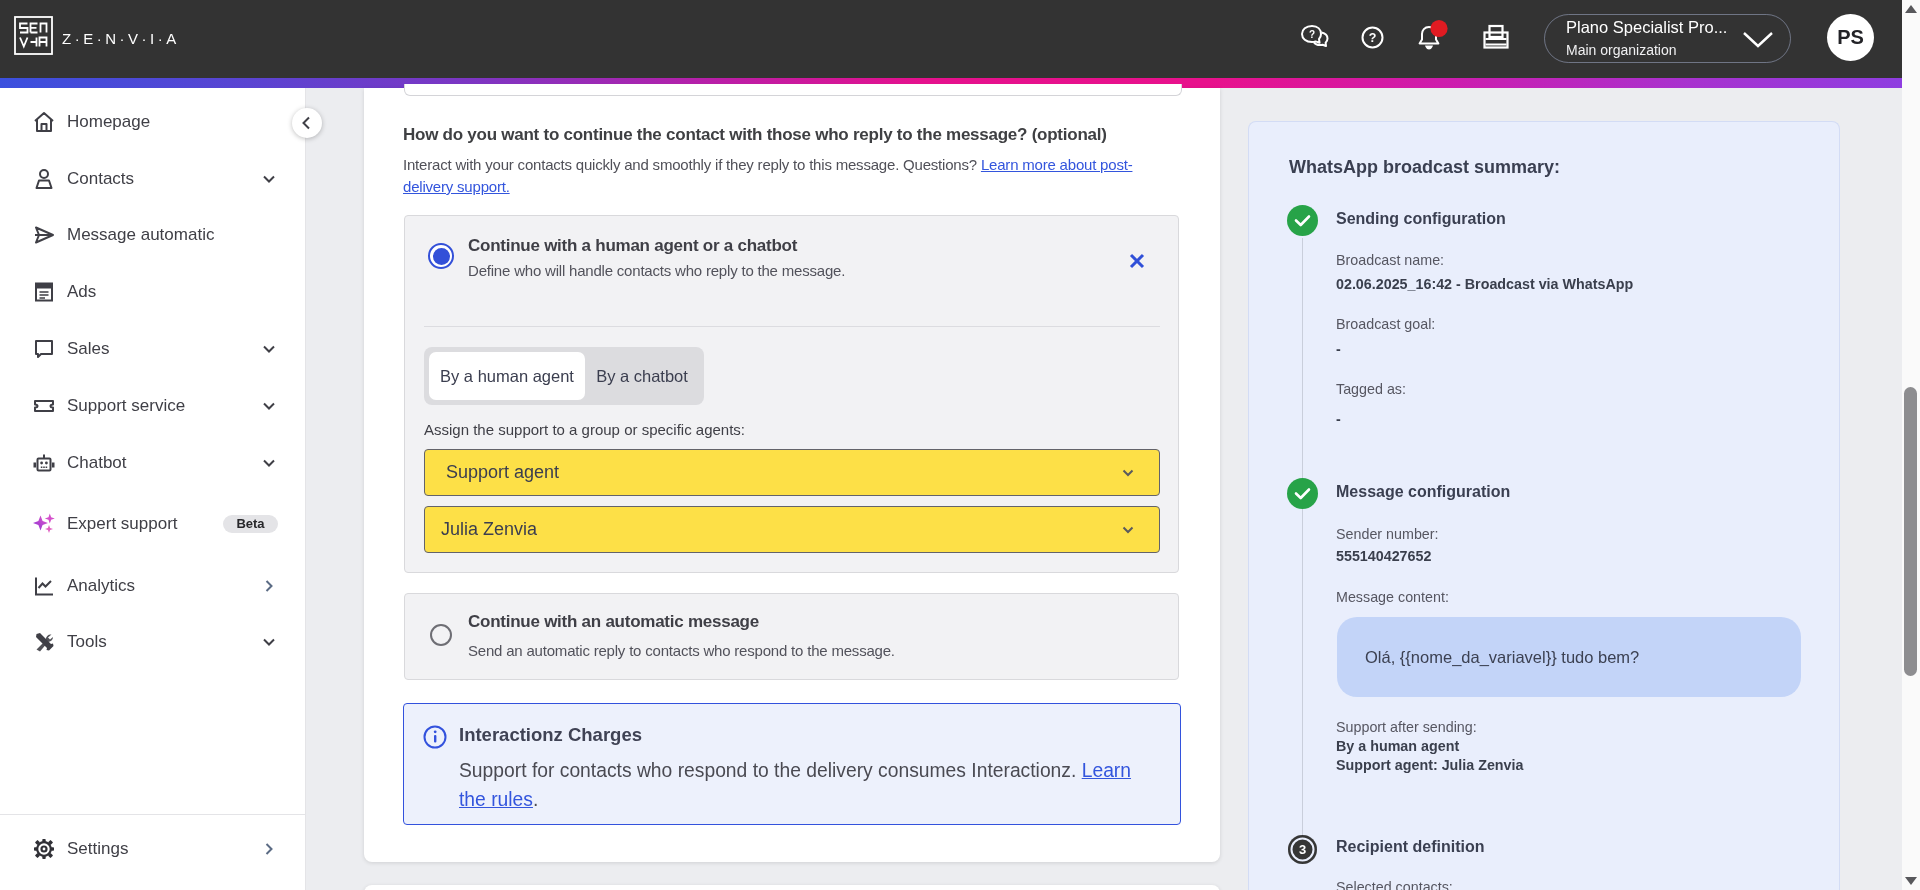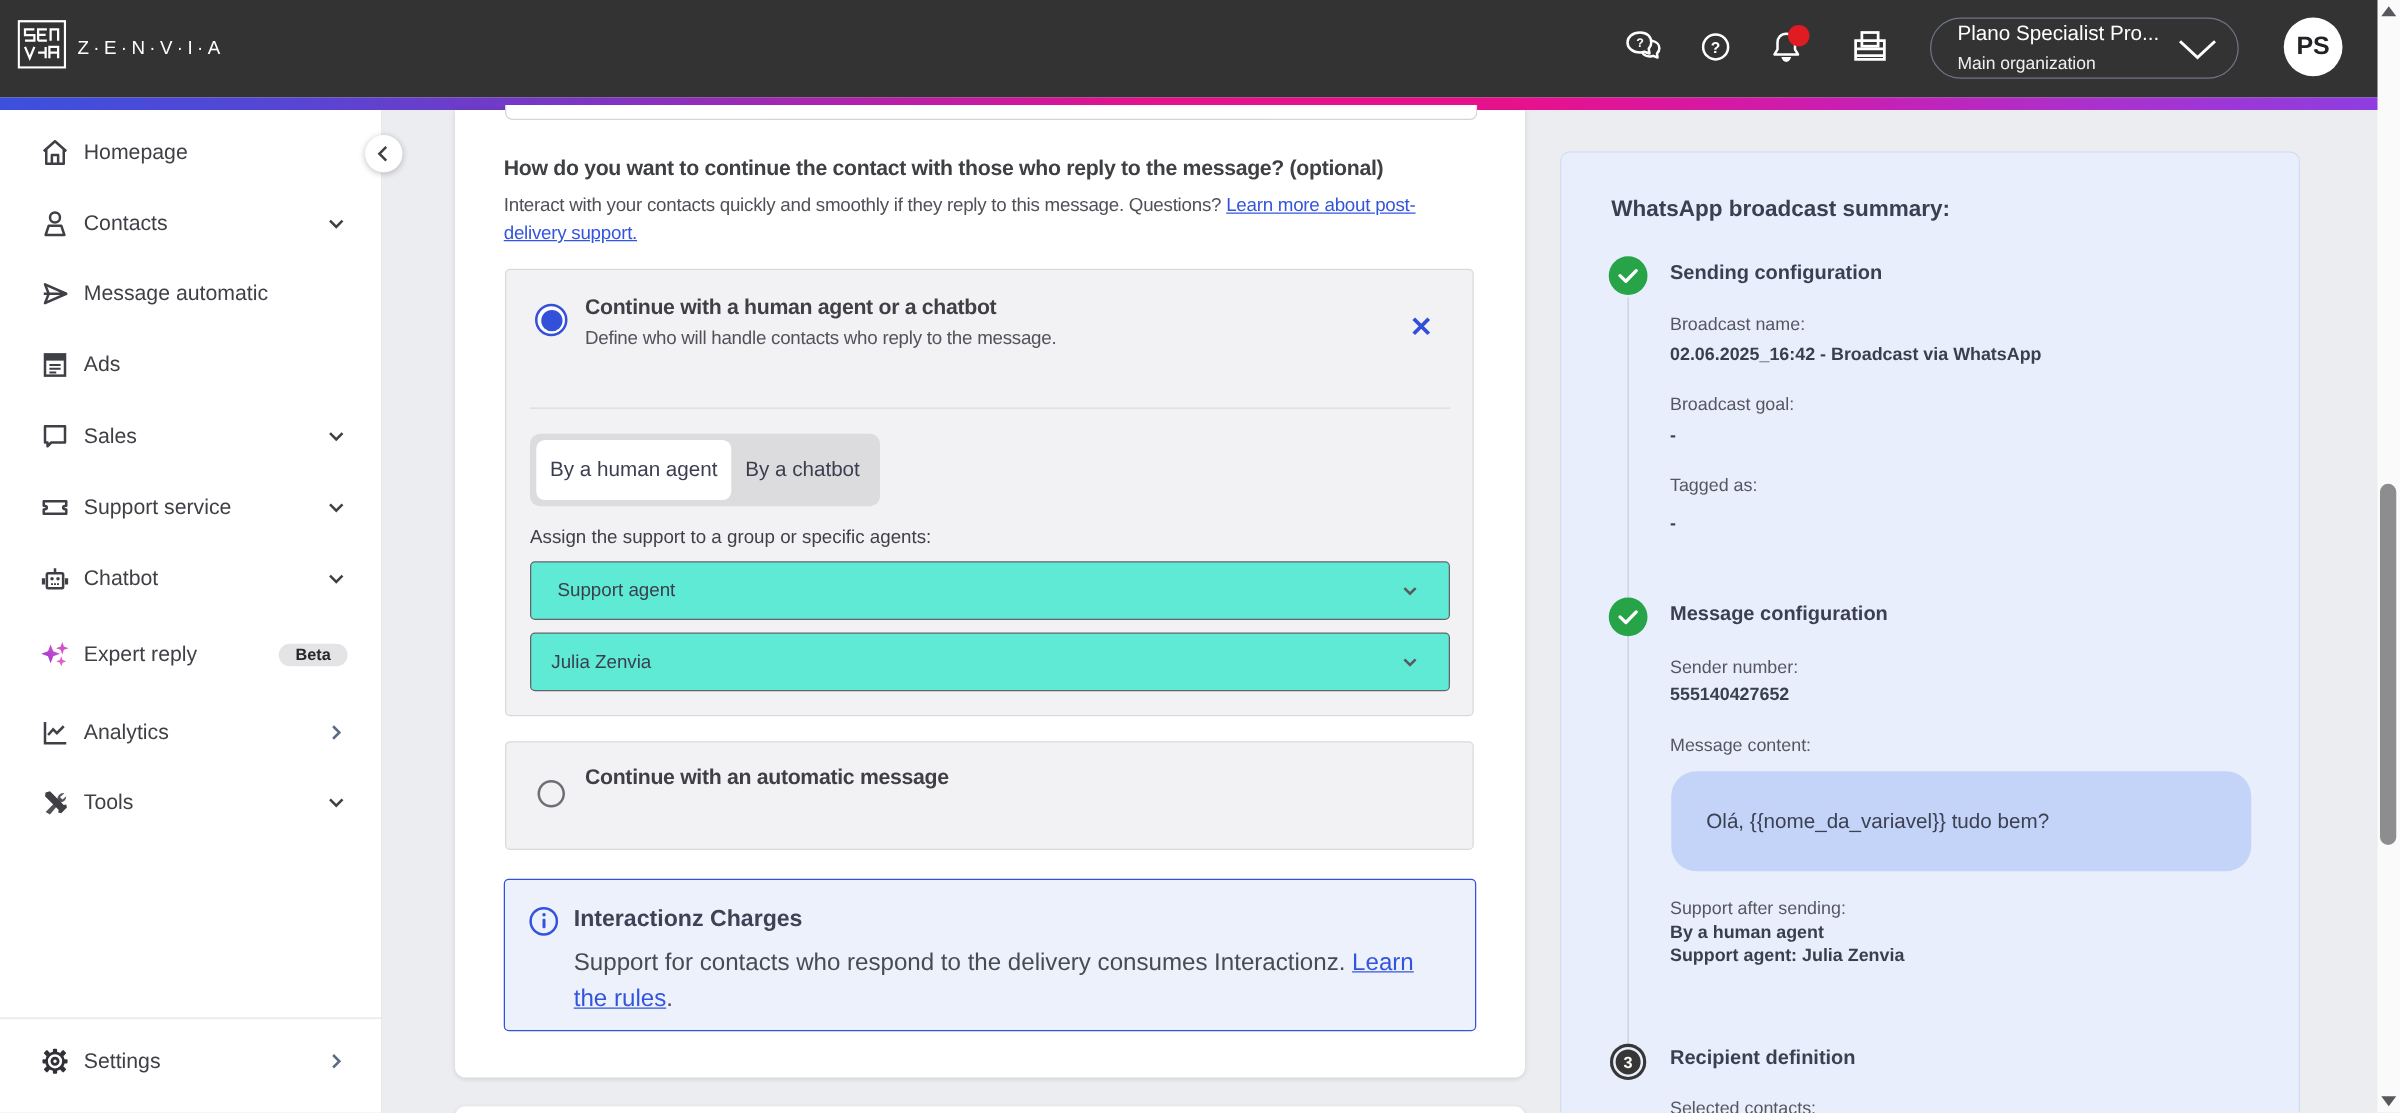--- a/index.html
+++ b/index.html
@@ -44,21 +44,21 @@
   .radio-off { position:absolute; width:22px; height:22px; border-radius:50%; border:2px solid #6e6e74; background:transparent; }
   .ptitle { position:absolute; font-size:17px; font-weight:700; color:#3f3f46; letter-spacing:-0.25px; }
   .psub { position:absolute; font-size:15px; letter-spacing:-0.2px; color:#52525b; }
   .closex { position:absolute; left:723px; top:36px; width:18px; height:18px; }
 
   .pdivider { position:absolute; left:19px; top:110px; width:736px; height:1px; background:#dcdce0; }
   #tabs { position:absolute; left:19px; top:131px; width:280px; height:58px; background:#dcdcdf; border-radius:8px; }
   #tabactive { position:absolute; left:5px; top:5px; width:156px; height:48px; background:#fff; border-radius:7px; text-align:center; line-height:48px; font-size:16.5px; color:#3b3e4f; }
   #tabinactive { position:absolute; left:161px; top:5px; width:114px; height:48px; text-align:center; line-height:48px; font-size:16.5px; color:#3b3e4f; }
   .flabel { position:absolute; left:19px; top:205px; font-size:15px; color:#3f3f46; }
-  .sel { position:absolute; left:19px; width:736px; height:47px; background:#5eead4; border:1px solid #63636a; border-radius:4px; font-size:15px; color:#3b3e4f; line-height:45px; padding-left:21px; }
+  .sel { position:absolute; left:19px; width:736px; height:47px; background:#fde047; border:1px solid #63636a; border-radius:4px; font-size:18px; color:#3b3e4f; line-height:45px; padding-left:21px; }
   .selchev { position:absolute; right:22px; top:14px; width:18px; height:18px; }
 
   #infobox { position:absolute; left:39px; top:615px; width:778px; height:122px; background:#edf1fc; border:1px solid #3352dd; border-radius:4px; }
   .infotitle { position:absolute; left:55px; top:20px; font-size:18.5px; font-weight:700; color:#3f4254; }
   .infobody { position:absolute; left:55px; top:52px; font-size:19.3px; color:#4a4a52; line-height:29px; }
 
   
   #summary { position:absolute; left:1248px; top:121px; width:592px; height:769px; background:#e9eefc; border:1px solid #d3dcf5; border-radius:8px 8px 0 0; border-bottom:none; }
   .sumtitle { position:absolute; left:40px; top:35px; font-size:18px; font-weight:700; color:#3a3f51; }
   #timeline { position:absolute; left:53px; top:116px; width:1px; height:597px; background:#c9cedb; }
@@ -200,21 +200,21 @@
       <defs>
           <linearGradient id="spark" x1="0" y1="1" x2="1" y2="0">
             <stop offset="0" stop-color="#8b2fd6"></stop>
             <stop offset="1" stop-color="#e35cc8"></stop>
           </linearGradient>
         </defs>
       <path d="M8.5 3.5 L10.6 9 L16 11 L10.6 13 L8.5 18.5 L6.4 13 L1 11 L6.4 9 Z" fill="url(#spark)"></path>
       <path d="M17.8 1.5 L19.1 5.2 L22.8 6.5 L19.1 7.8 L17.8 11.5 L16.5 7.8 L12.8 6.5 L16.5 5.2 Z" fill="#d44fcb"></path>
       <path d="M17 13 L18.1 15.9 L21 17 L18.1 18.1 L17 21 L15.9 18.1 L13 17 L15.9 15.9 Z" fill="#e060c2"></path>
     </svg>
-    <div class="mlbl">Expert reply</div>
+    <div class="mlbl">Expert support</div>
     <div class="betapill">Beta</div>
   </div>
   <div class="mitem" style="top:478px;">
     <svg class="mico" viewBox="0 0 24 24">
         <path d="M4 3.5 V20.5 H21" stroke="#3f3f46" stroke-width="2" fill="none"></path>
         <path d="M6.5 14 L10.5 9.5 L13.5 12.5 L19 7" stroke="#3f3f46" stroke-width="2" fill="none"></path>
       </svg>
     <div class="mlbl">Analytics</div>
     <svg class="chev" viewBox="0 0 18 18">
         <path d="M6.5 4 L11.5 9 L6.5 14" stroke="#5b6b84" stroke-width="2" fill="none"></path>
@@ -284,20 +284,21 @@
     <div class="sel" style="top:290px;padding-left:16px;">Julia Zenvia
       <svg class="selchev" viewBox="0 0 18 18">
           <path d="M4.5 6.5 L9 11 L13.5 6.5" stroke="#5a5a5e" stroke-width="2" fill="none"></path>
         </svg>
     </div>
   </div>
 
   <div class="gpanel" id="gp2">
     <div class="radio-off" style="left:25px; top:30px;"></div>
     <div class="ptitle" style="left:63px; top:18px;">Continue with an automatic message</div>
+    <div class="psub" style="left:63px; top:48px;">Send an automatic reply to contacts who respond to the message.</div>
   </div>
 
   <div id="infobox">
     <svg class="abs" style="left:19px; top:21px;" width="24" height="24" viewBox="0 0 24 24">
       <circle cx="12" cy="12" r="10.5" stroke="#3352dd" stroke-width="2" fill="none"></circle>
       <rect x="11" y="10" width="2.4" height="7.5" rx="1" fill="#3352dd"></rect>
       <circle cx="12.2" cy="6.8" r="1.4" fill="#3352dd"></circle>
     </svg>
     <div class="infotitle">Interactionz Charges</div>
     <div class="infobody">Support for contacts who respond to the delivery consumes Interactionz. <a class="lnk" href="#">Learn<br>the rules</a>.</div>

